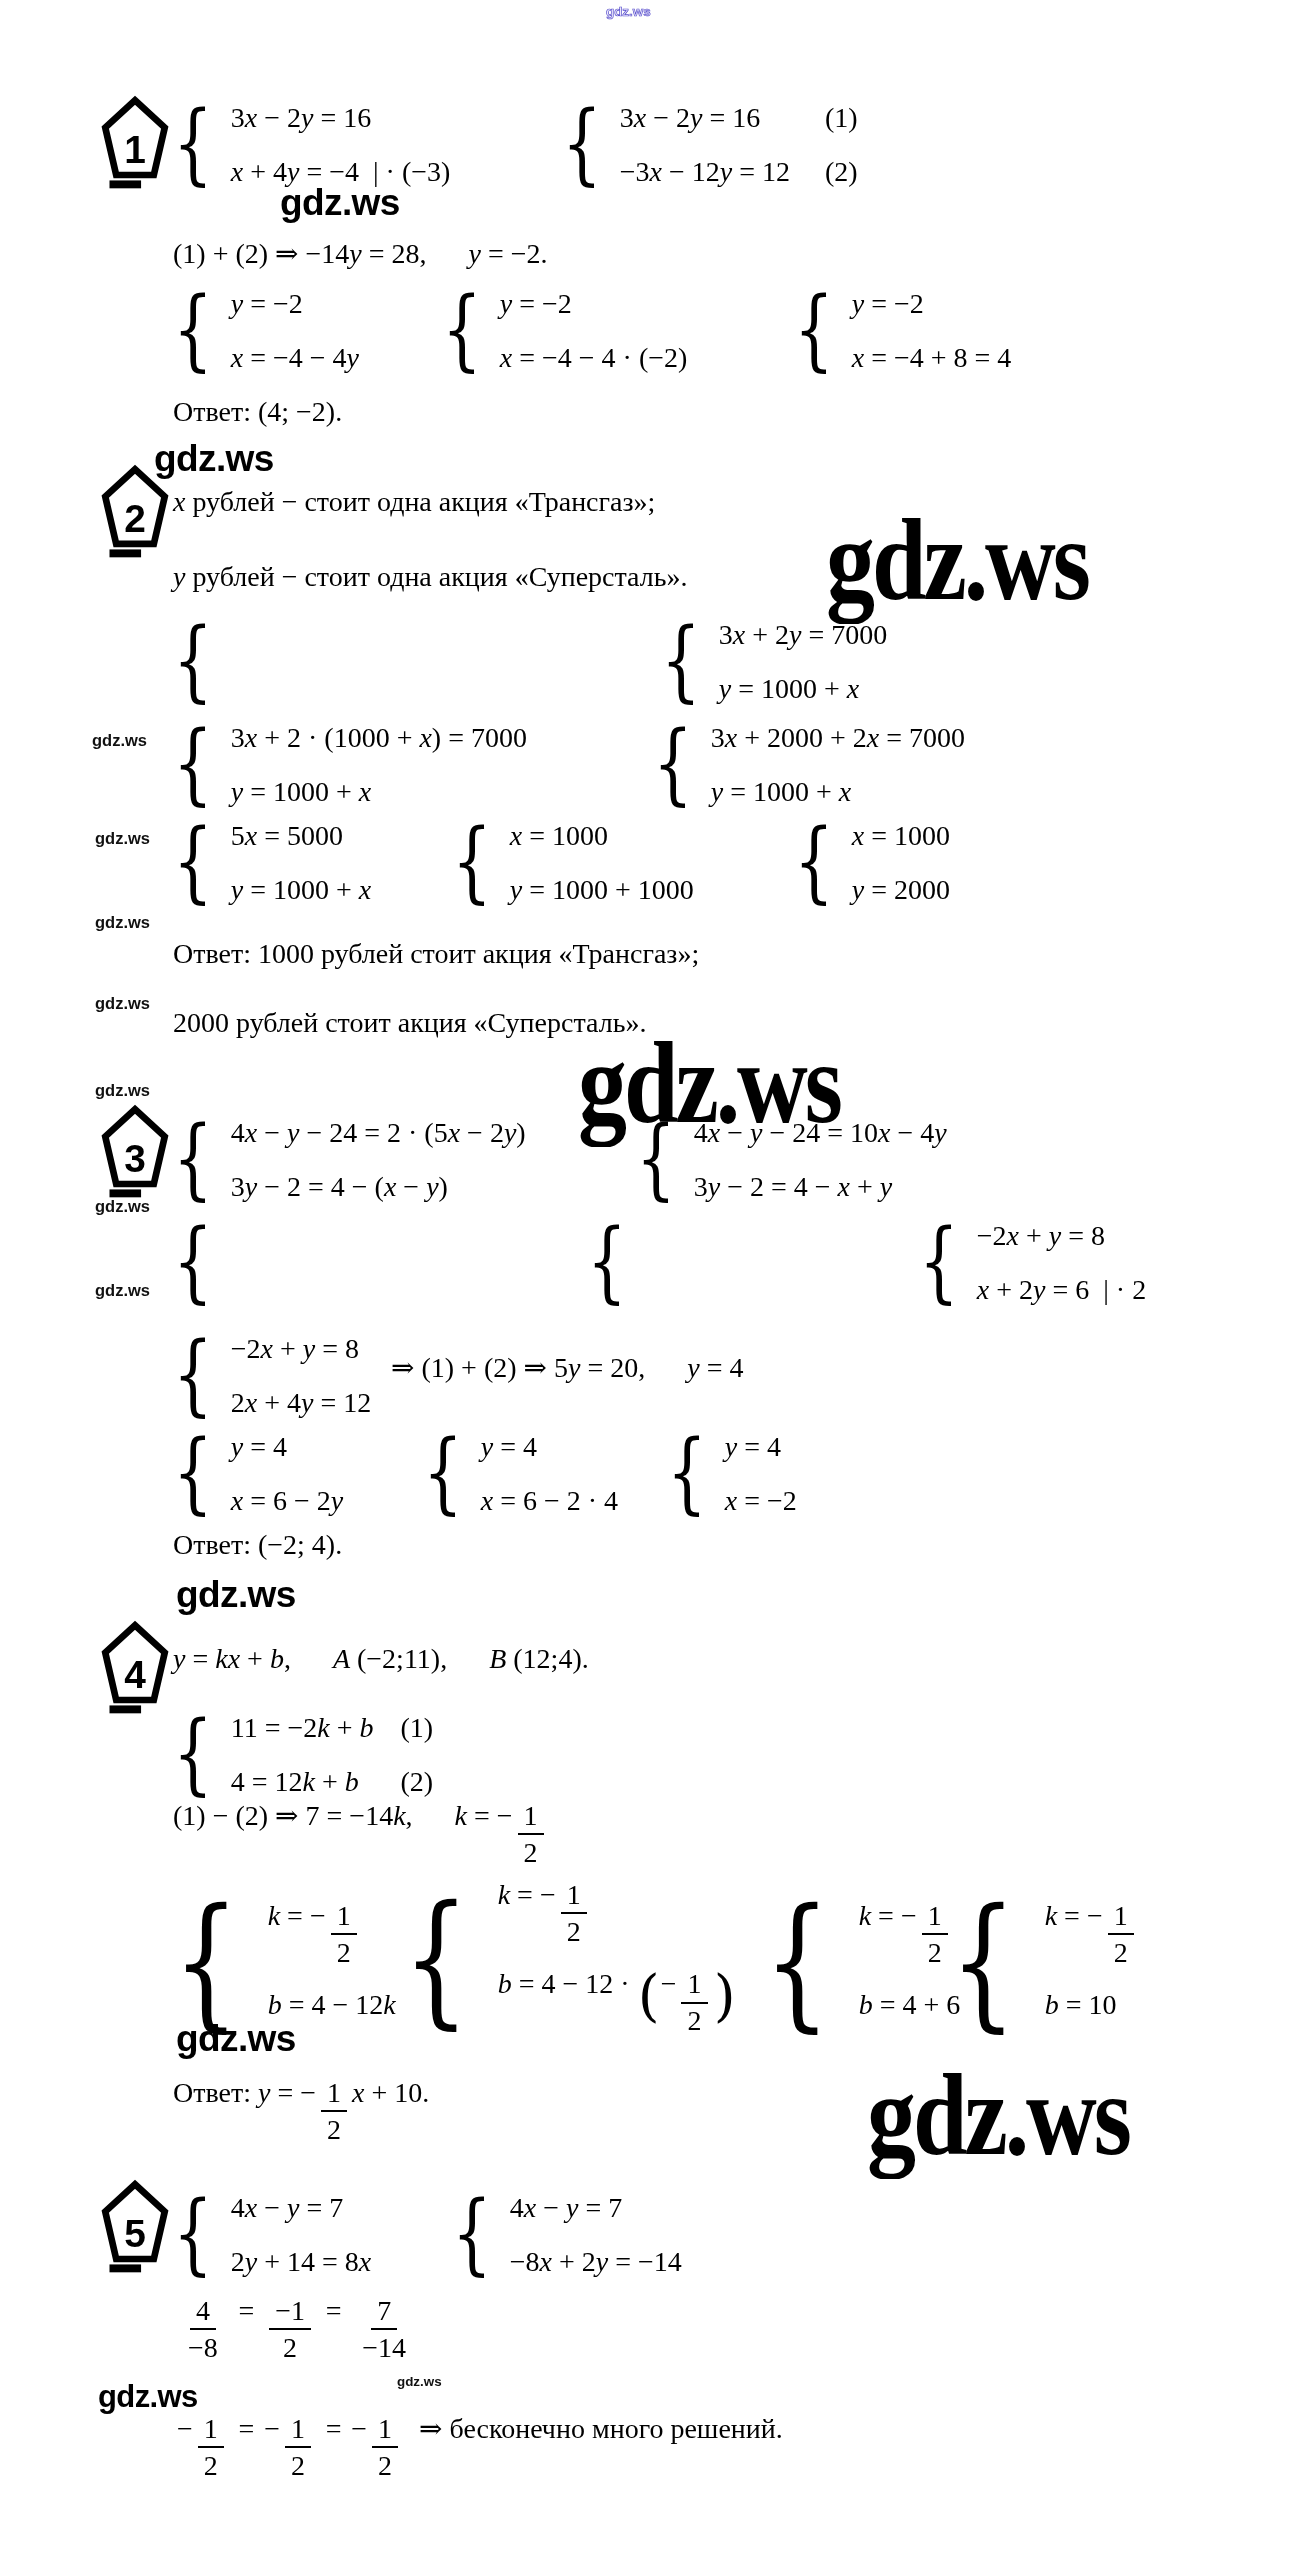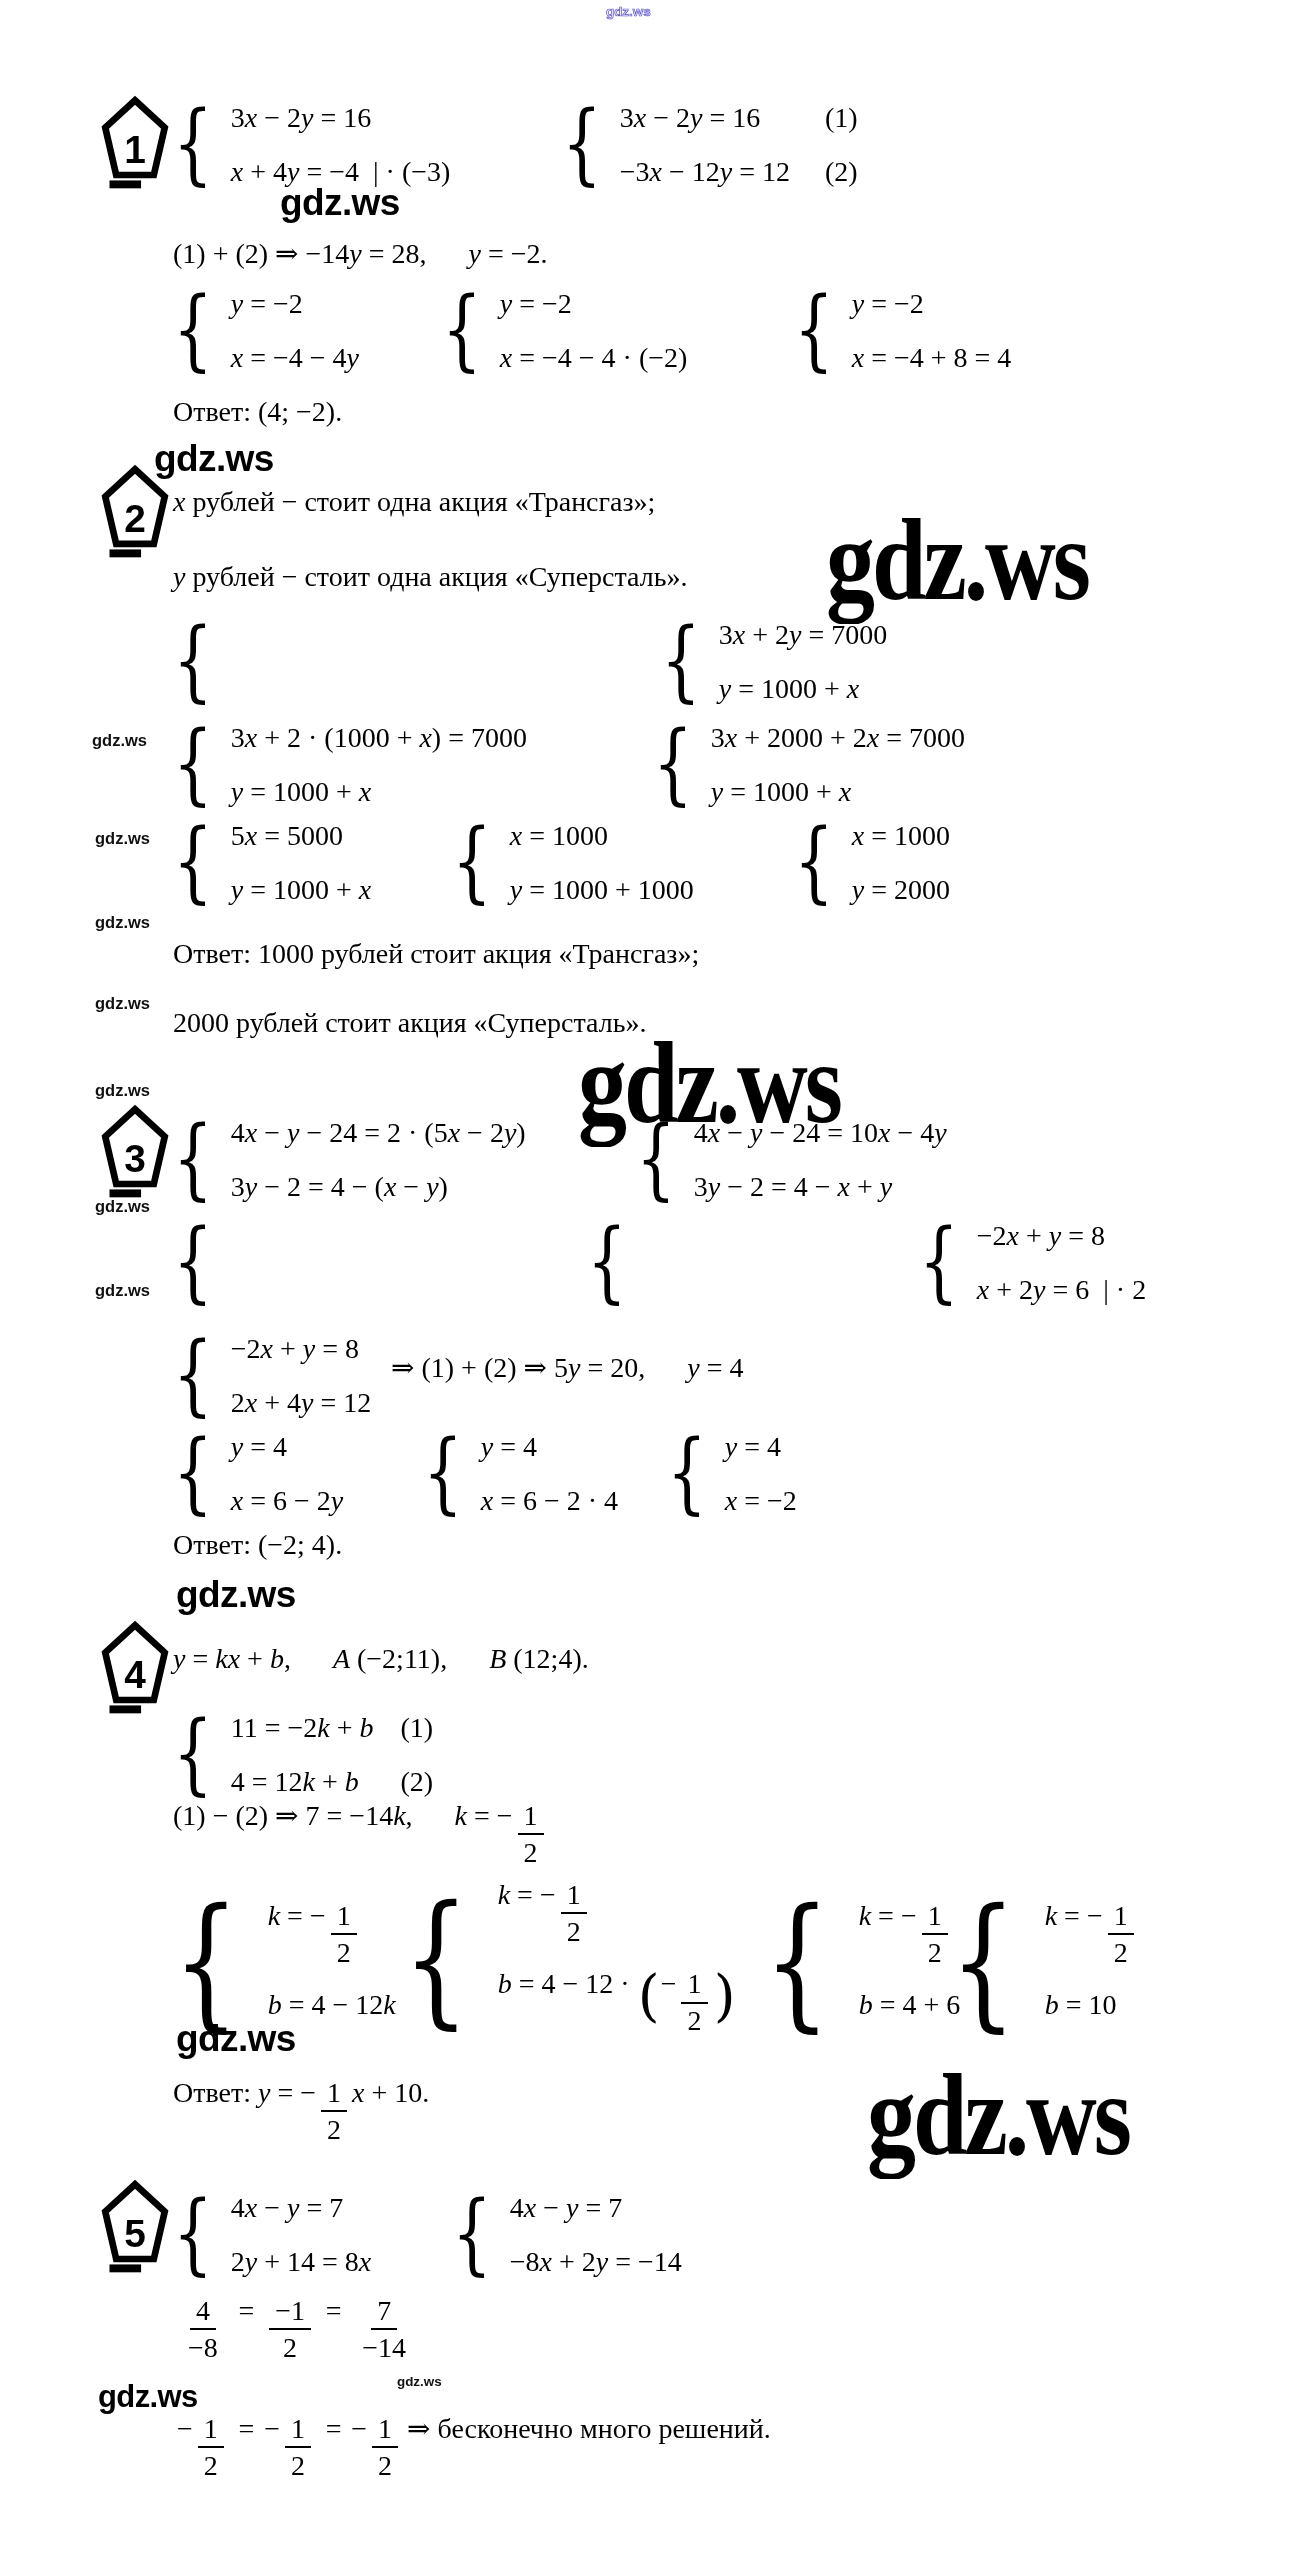--- a/index.html
+++ b/index.html
@@ -434,15 +434,15 @@
   <span class="frac">
     <span class="fn">1</span>
     <span class="fd">2</span>
   </span>
   <span class="mline eqsign">=</span>
   <span class="mline">−</span>
   <span class="frac">
     <span class="fn">1</span>
     <span class="fd">2</span>
   </span>
-  <span class="mline" style="margin-left:4px">⇒ бесконечно много решений.</span>
+  <span class="mline" style="margin-left:16px">⇒ бесконечно много решений.</span>
 </div>
 
 
 </body></html>

